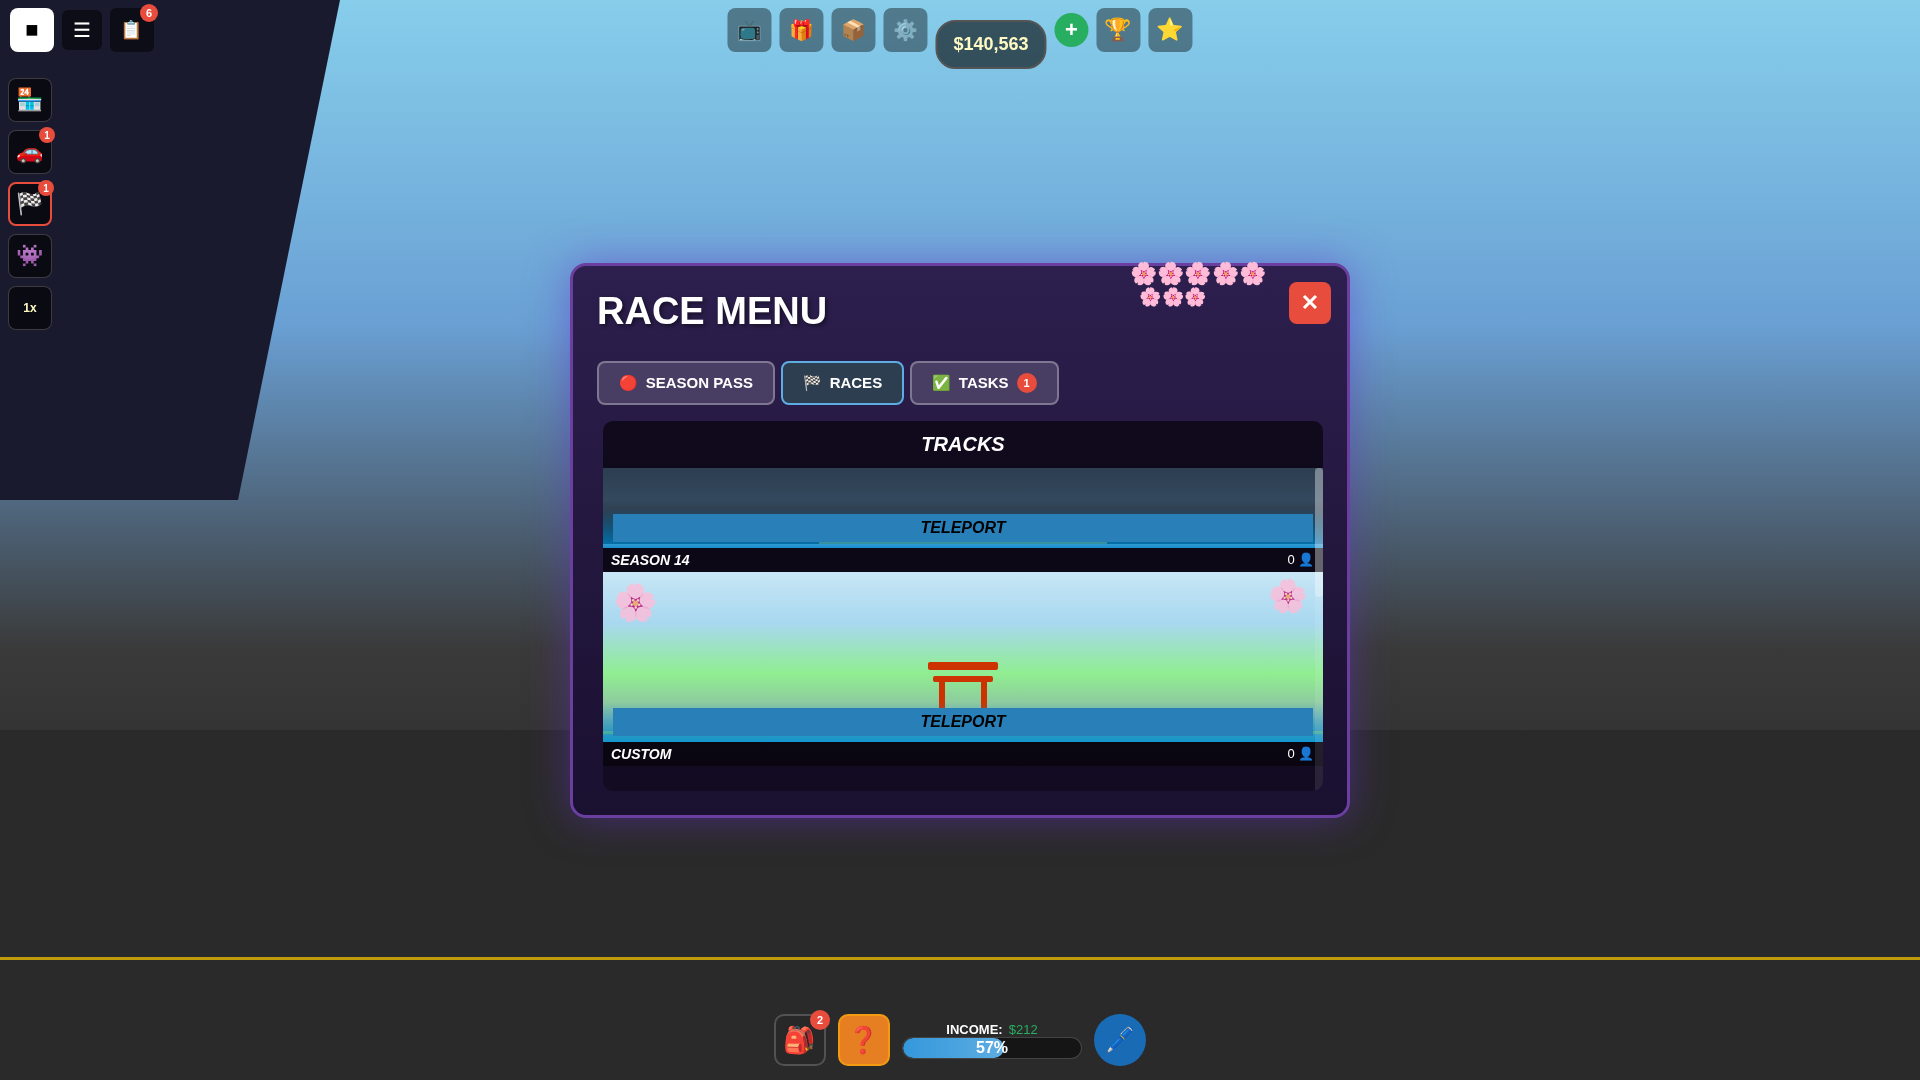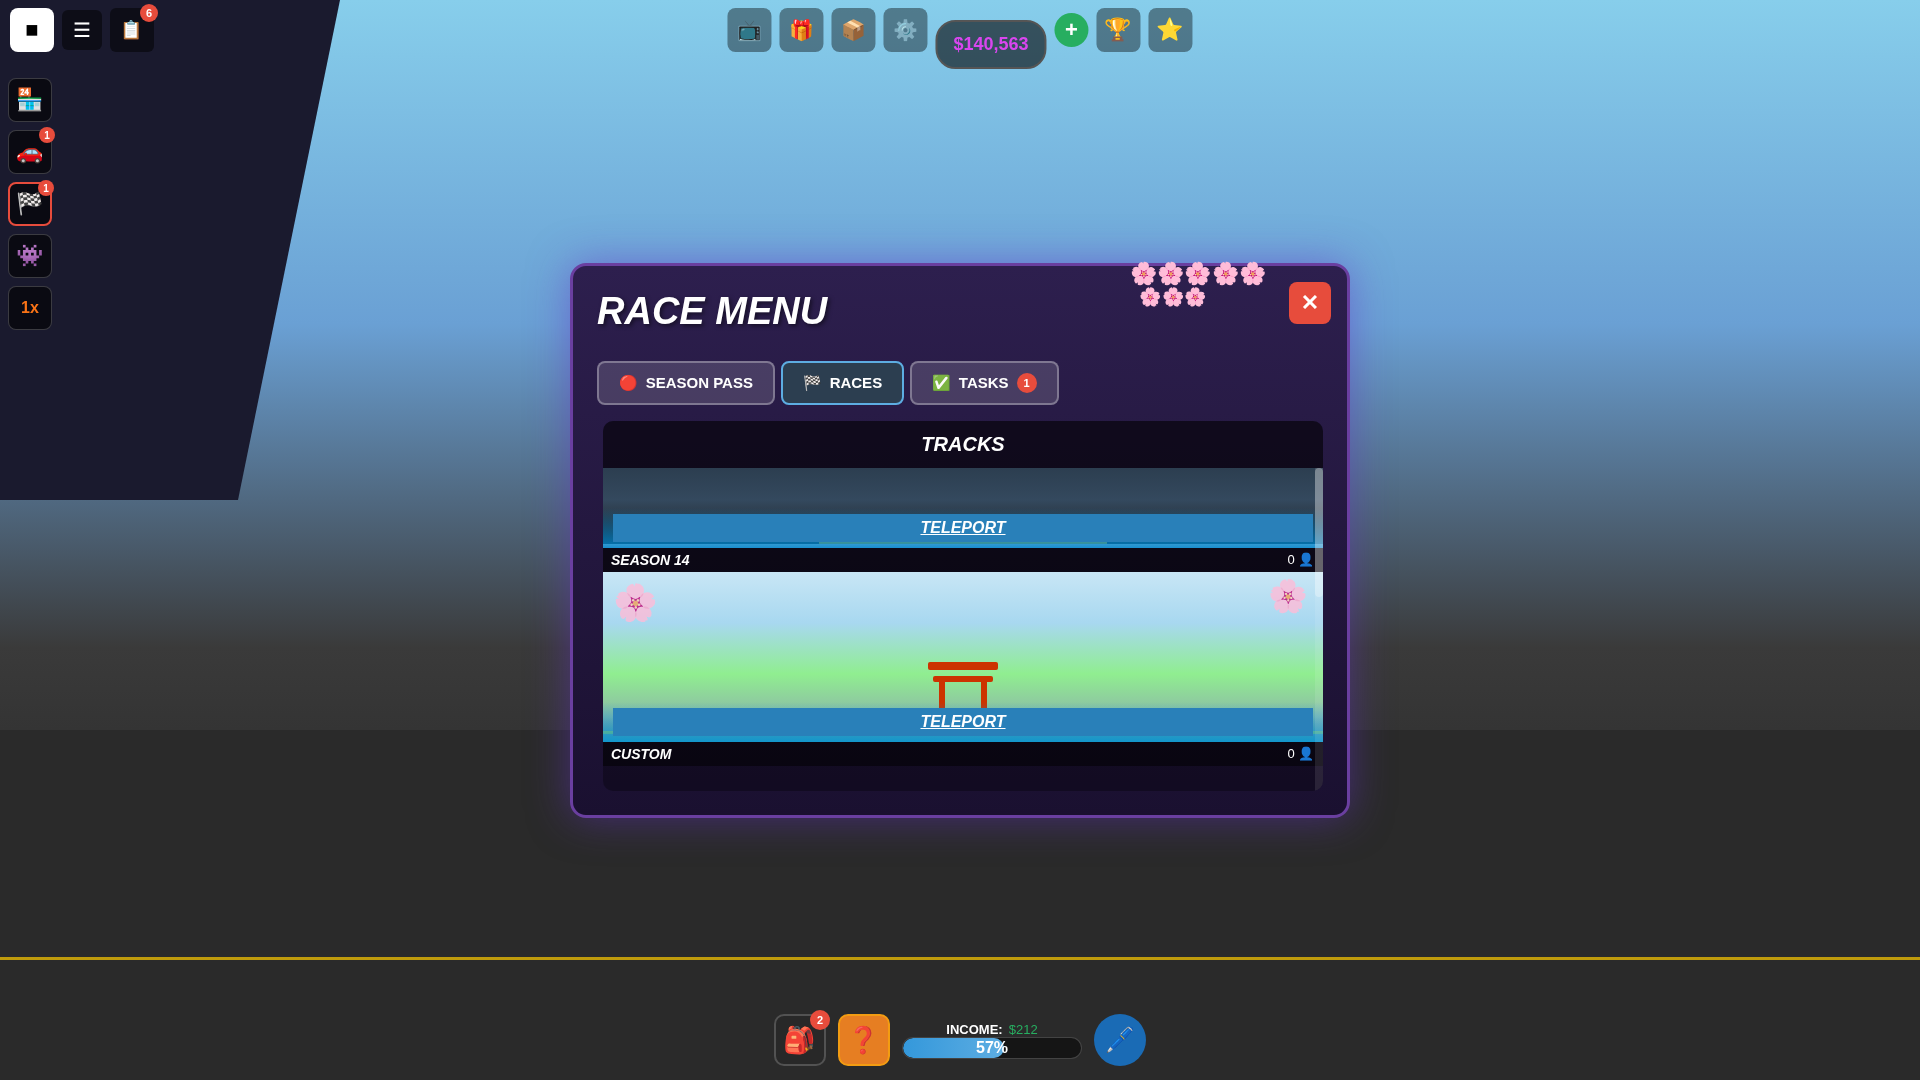--- a/index.html
+++ b/index.html
@@ -116,21 +116,21 @@
       display: flex; align-items: center; justify-content: center;
       color: white;
       font-size: 20px;
       cursor: pointer;
     }
     .currency-display {
       background: rgba(0,0,0,0.6);
       border: 2px solid #555;
       border-radius: 20px;
       padding: 12px 16px;
-      color: #d946ef;
+      color: #fef9c3;
       font-weight: 900;
       font-size: 18px;
       display: flex; align-items: center; gap: 6px; margin-top: 28px;
     }
     .add-btn {
       width: 34px; height: 34px;
       background: #27ae60;
       border-radius: 50%;
       display: flex; align-items: center; justify-content: center;
       color: white;
@@ -298,21 +298,20 @@
       color: white;
       font-size: 22px;
       font-weight: bold;
       cursor: pointer;
       z-index: 10;
     }
     .modal-title {
       color: white;
       font-size: 38px;
       font-weight: 900;
-      font-style: italic;
       text-shadow: 2px 2px 4px rgba(0,0,0,0.5);
       margin-bottom: 28px;
     }
 
     
     .tabs {
       display: flex;
       gap: 6px;
       margin-bottom: 16px;
     }
@@ -449,27 +448,26 @@
       background: #cc3300;
     }
     .track-overlay {
       position: absolute;
       bottom: 0; left: 0; right: 0;
       padding: 6px 10px;
       background: linear-gradient(0deg, rgba(0,150,220,0.85) 0%, transparent 100%);
     }
     .teleport-btn {
       background: #2980b9;
-      color: #ffffff;
+      color: #000000;
       font-weight: 900;
       font-size: 16px;
       text-align: center;
       padding: 5px;
       font-style: italic;
-      text-decoration: underline;
     }
     .track-label-row {
       display: flex;
       align-items: center;
       justify-content: space-between;
       padding: 4px 8px;
       background: rgba(0,0,0,0.5);
     }
     .track-name {
       color: white;
@@ -577,21 +575,21 @@
   <div class="sidebar-item">🏪</div>
   <div class="sidebar-item">
     🚗
     <div class="sidebar-badge">1</div>
   </div>
   <div class="sidebar-item" style="border:2px solid #e74c3c;">
     🏁
     <div class="sidebar-badge">1</div>
   </div>
   <div class="sidebar-item">👾</div>
-  <div class="sidebar-item" style="color:#f97316;font-weight:900;font-size:16px;">1x</div>
+  <div class="sidebar-item" style="color:#fef9c3;font-weight:900;font-size:12px;">1x</div>
 </div>
 
 <div class="modal-overlay">
   <div class="modal">
 
     <div style="position:absolute;top:-5px;right:80px;font-size:22px;pointer-events:none;">🌸🌸🌸🌸🌸</div>
     <div style="position:absolute;top:20px;right:140px;font-size:18px;pointer-events:none;">🌸🌸🌸</div>
 
     <div class="close-btn">
       <span>✕</span>

